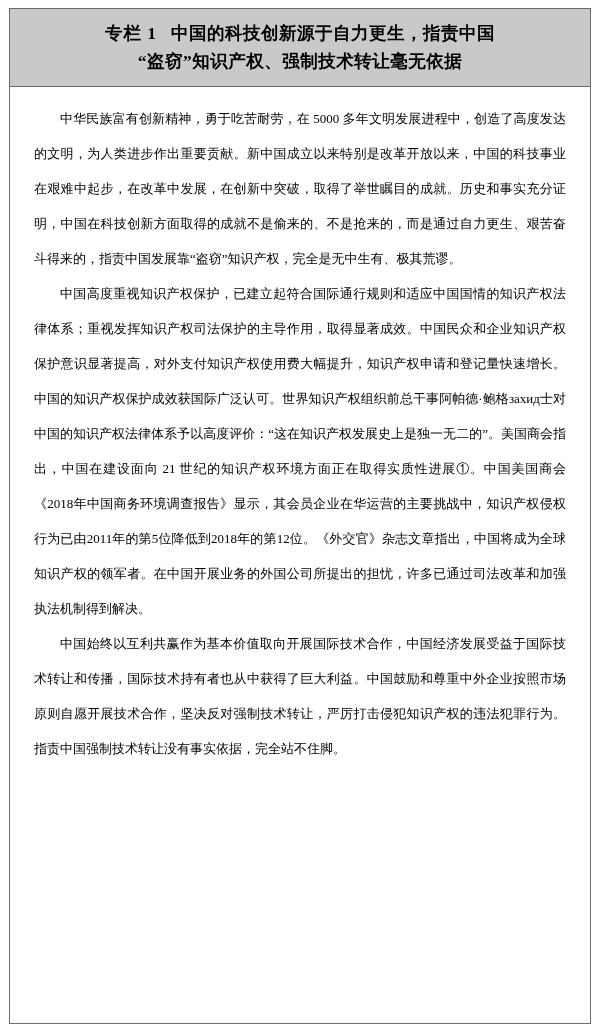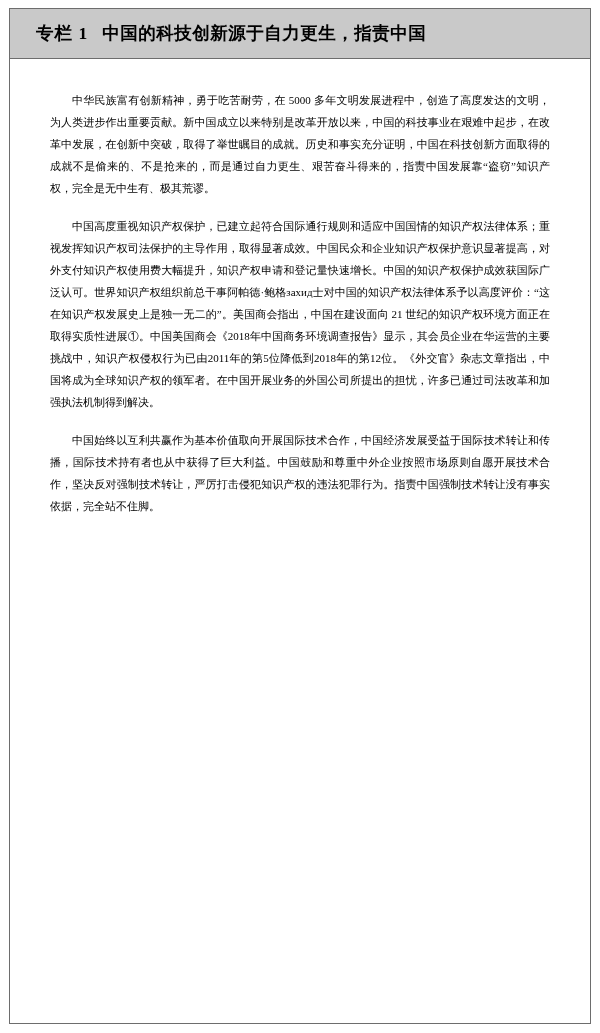--- a/index.html
+++ b/index.html
@@ -28,20 +28,21 @@
     box-sizing: border-box;
     border: 1px solid #6d6d6d;
     background: #ffffff;
     display: flex;
     flex-direction: column;
   }
   .box-header {
     background: #c9c9c9;
     border-bottom: 1px solid #6d6d6d;
     padding: 10px 26px 11px 26px;
+    text-align: center;
     flex: 0 0 auto;
   }
   .box-header .title-line {
     font-size: 17.5px;
     font-weight: bold;
     letter-spacing: 0.5px;
     line-height: 28px;
     white-space: nowrap;
   }
   .box-header .title-line .tag {
@@ -51,39 +52,40 @@
     display: inline-block;
     width: 14px;
   }
   .box-body {
     flex: 1 1 auto;
     padding: 14px 24px 10px 24px;
     box-sizing: border-box;
     overflow: hidden;
   }
   p.para {
-    margin: 16px;
-    font-size: 11px;
-    line-height: 22px;
+    margin: 0;
+    font-size: 13px;
+    line-height: 35px;
     text-align: justify;
     text-justify: inter-ideograph;
     text-indent: 2em;
     letter-spacing: 0px;
   }
 </style>
 </head>
 <body>
 
 <div class="page">
   <div class="box">
 
     <div class="box-header">
       <div class="title-line">
         <span class="tag">专栏 1</span><span class="gap"></span><span>中国的科技创新源于自力更生，指责中国</span>
       </div>
+      <div class="title-line">“盗窃”知识产权、强制技术转让毫无依据</div>
     </div>
 
     <div class="box-body">
       <p class="para">中华民族富有创新精神，勇于吃苦耐劳，在 5000 多年文明发展进程中，创造了高度发达的文明，为人类进步作出重要贡献。新中国成立以来特别是改革开放以来，中国的科技事业在艰难中起步，在改革中发展，在创新中突破，取得了举世瞩目的成就。历史和事实充分证明，中国在科技创新方面取得的成就不是偷来的、不是抢来的，而是通过自力更生、艰苦奋斗得来的，指责中国发展靠“盗窃”知识产权，完全是无中生有、极其荒谬。</p>
       <p class="para">中国高度重视知识产权保护，已建立起符合国际通行规则和适应中国国情的知识产权法律体系；重视发挥知识产权司法保护的主导作用，取得显著成效。中国民众和企业知识产权保护意识显著提高，对外支付知识产权使用费大幅提升，知识产权申请和登记量快速增长。中国的知识产权保护成效获国际广泛认可。世界知识产权组织前总干事阿帕德·鲍格захид士对中国的知识产权法律体系予以高度评价：“这在知识产权发展史上是独一无二的”。美国商会指出，中国在建设面向 21 世纪的知识产权环境方面正在取得实质性进展①。中国美国商会《2018年中国商务环境调查报告》显示，其会员企业在华运营的主要挑战中，知识产权侵权行为已由2011年的第5位降低到2018年的第12位。《外交官》杂志文章指出，中国将成为全球知识产权的领军者。在中国开展业务的外国公司所提出的担忧，许多已通过司法改革和加强执法机制得到解决。</p>
       <p class="para">中国始终以互利共赢作为基本价值取向开展国际技术合作，中国经济发展受益于国际技术转让和传播，国际技术持有者也从中获得了巨大利益。中国鼓励和尊重中外企业按照市场原则自愿开展技术合作，坚决反对强制技术转让，严厉打击侵犯知识产权的违法犯罪行为。指责中国强制技术转让没有事实依据，完全站不住脚。</p>
     </div>
 
   </div>
 </div>

